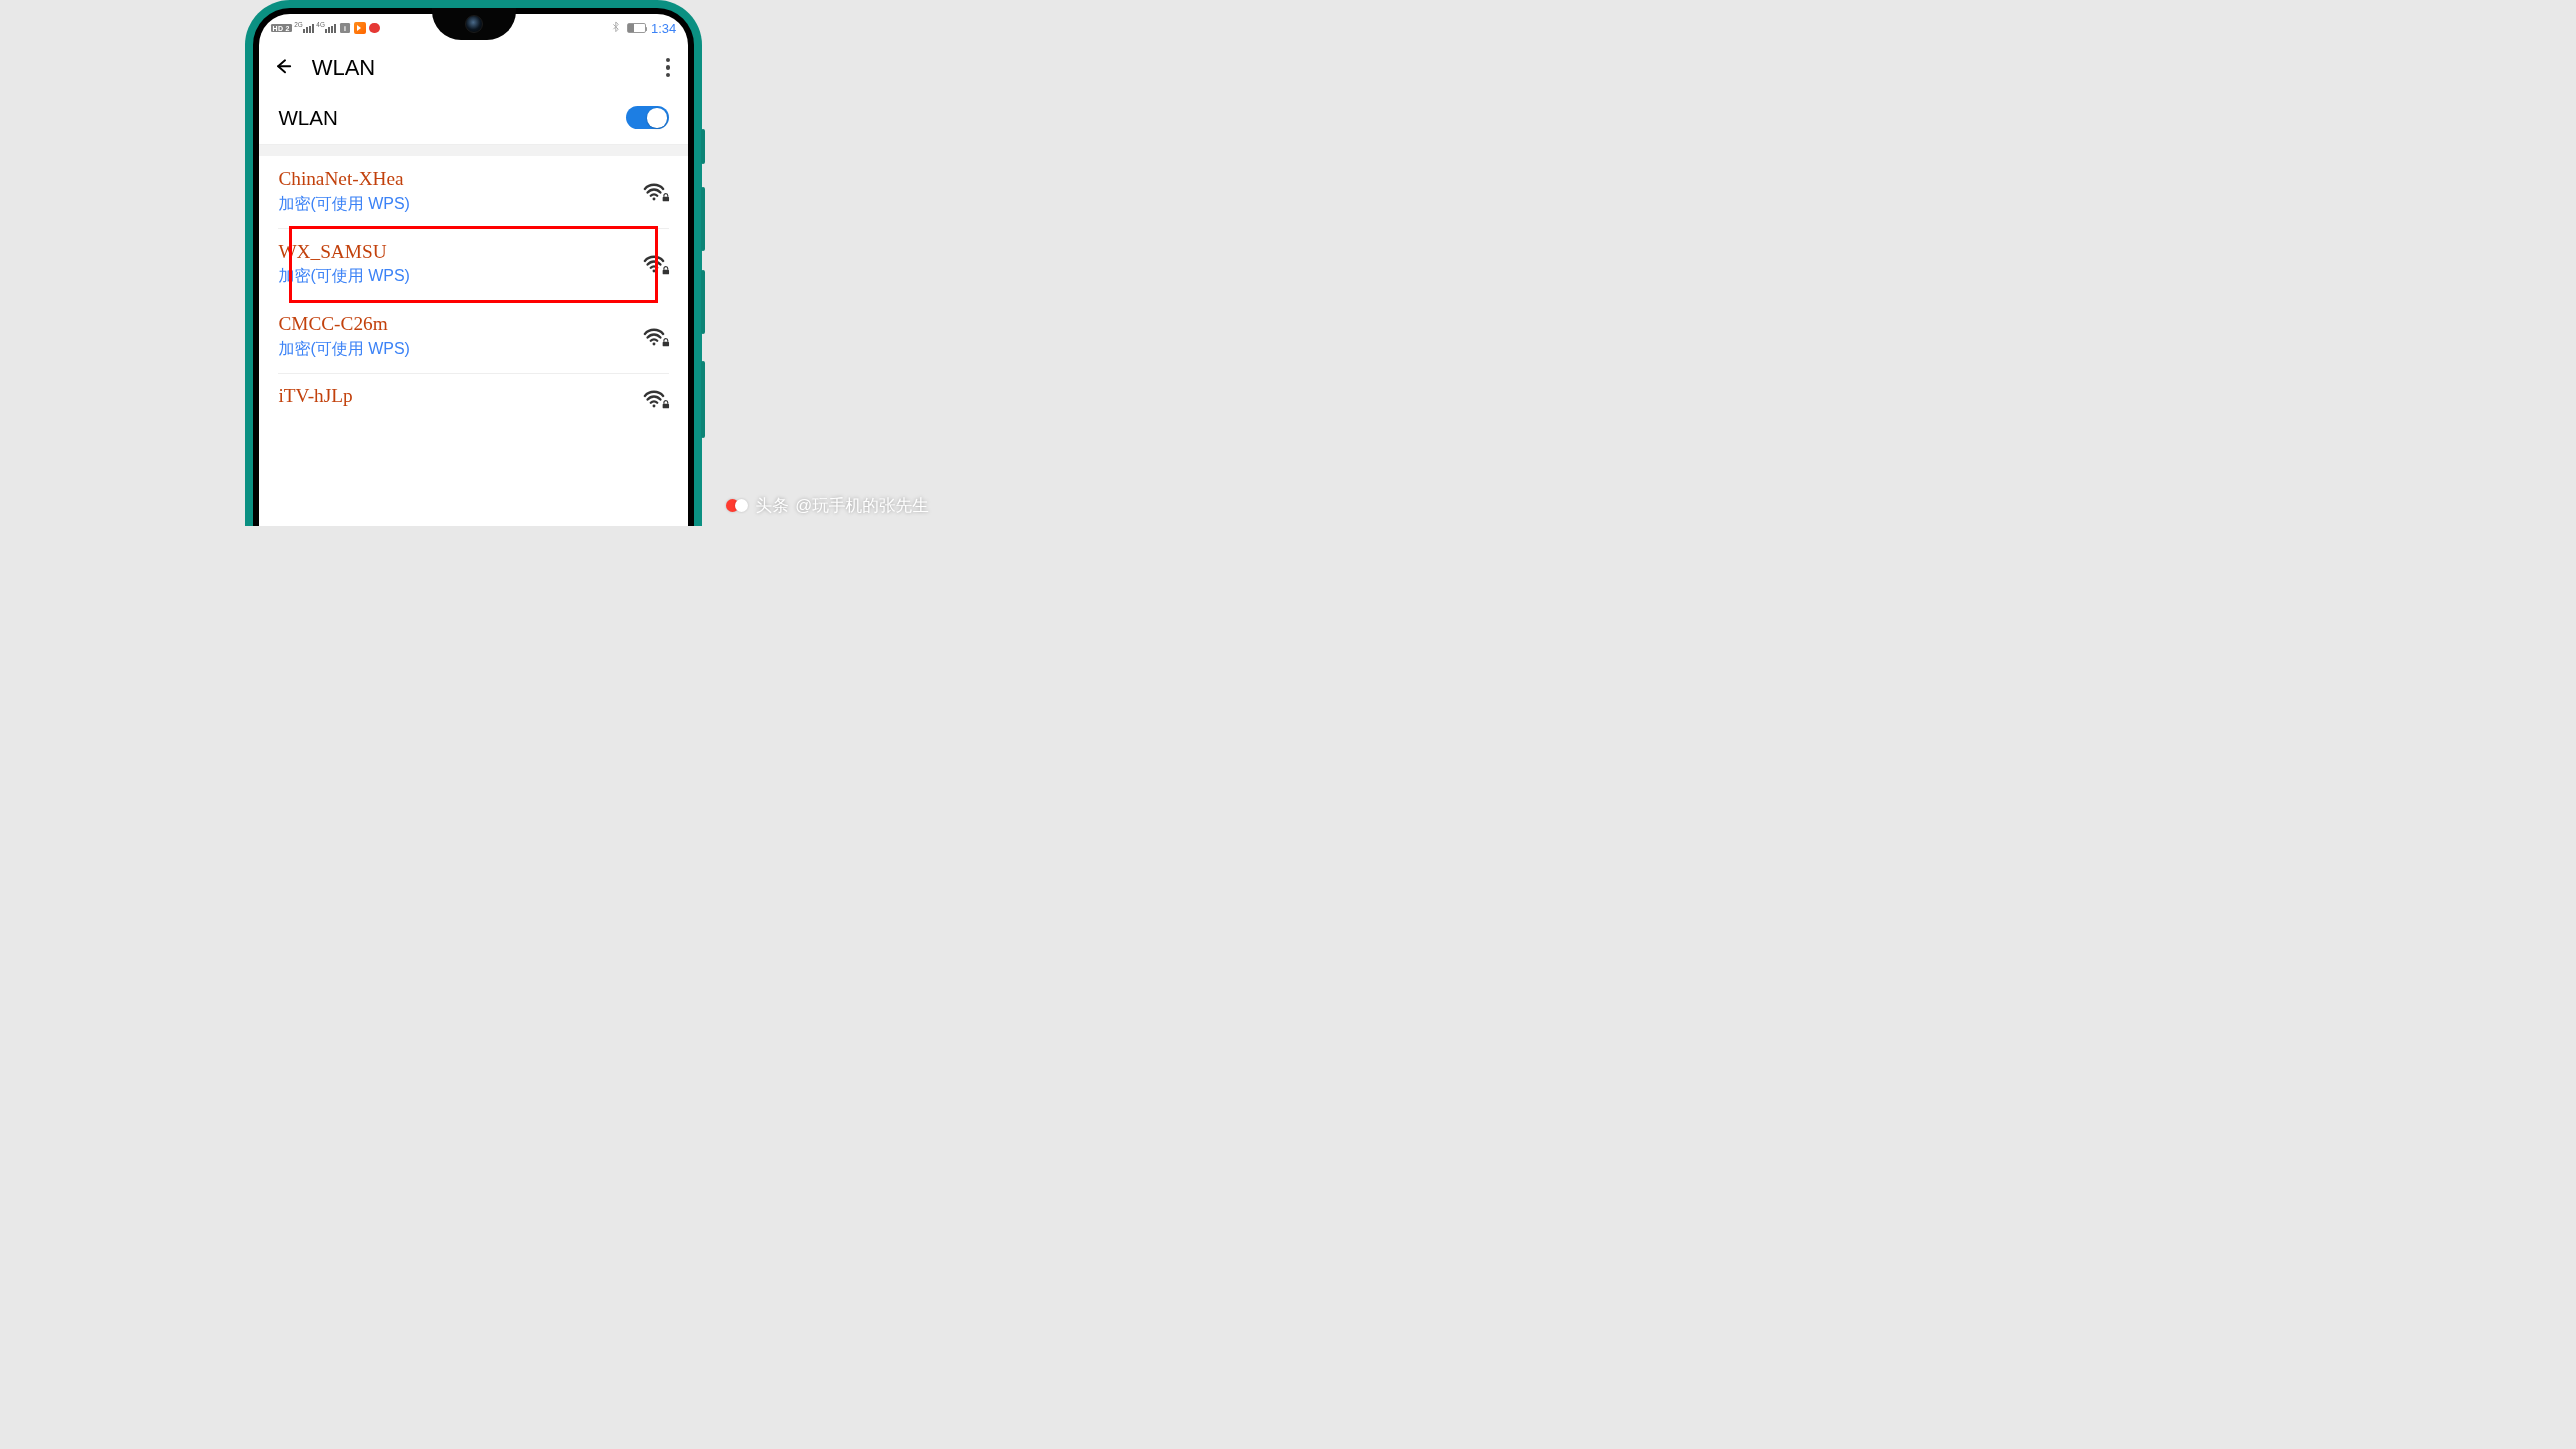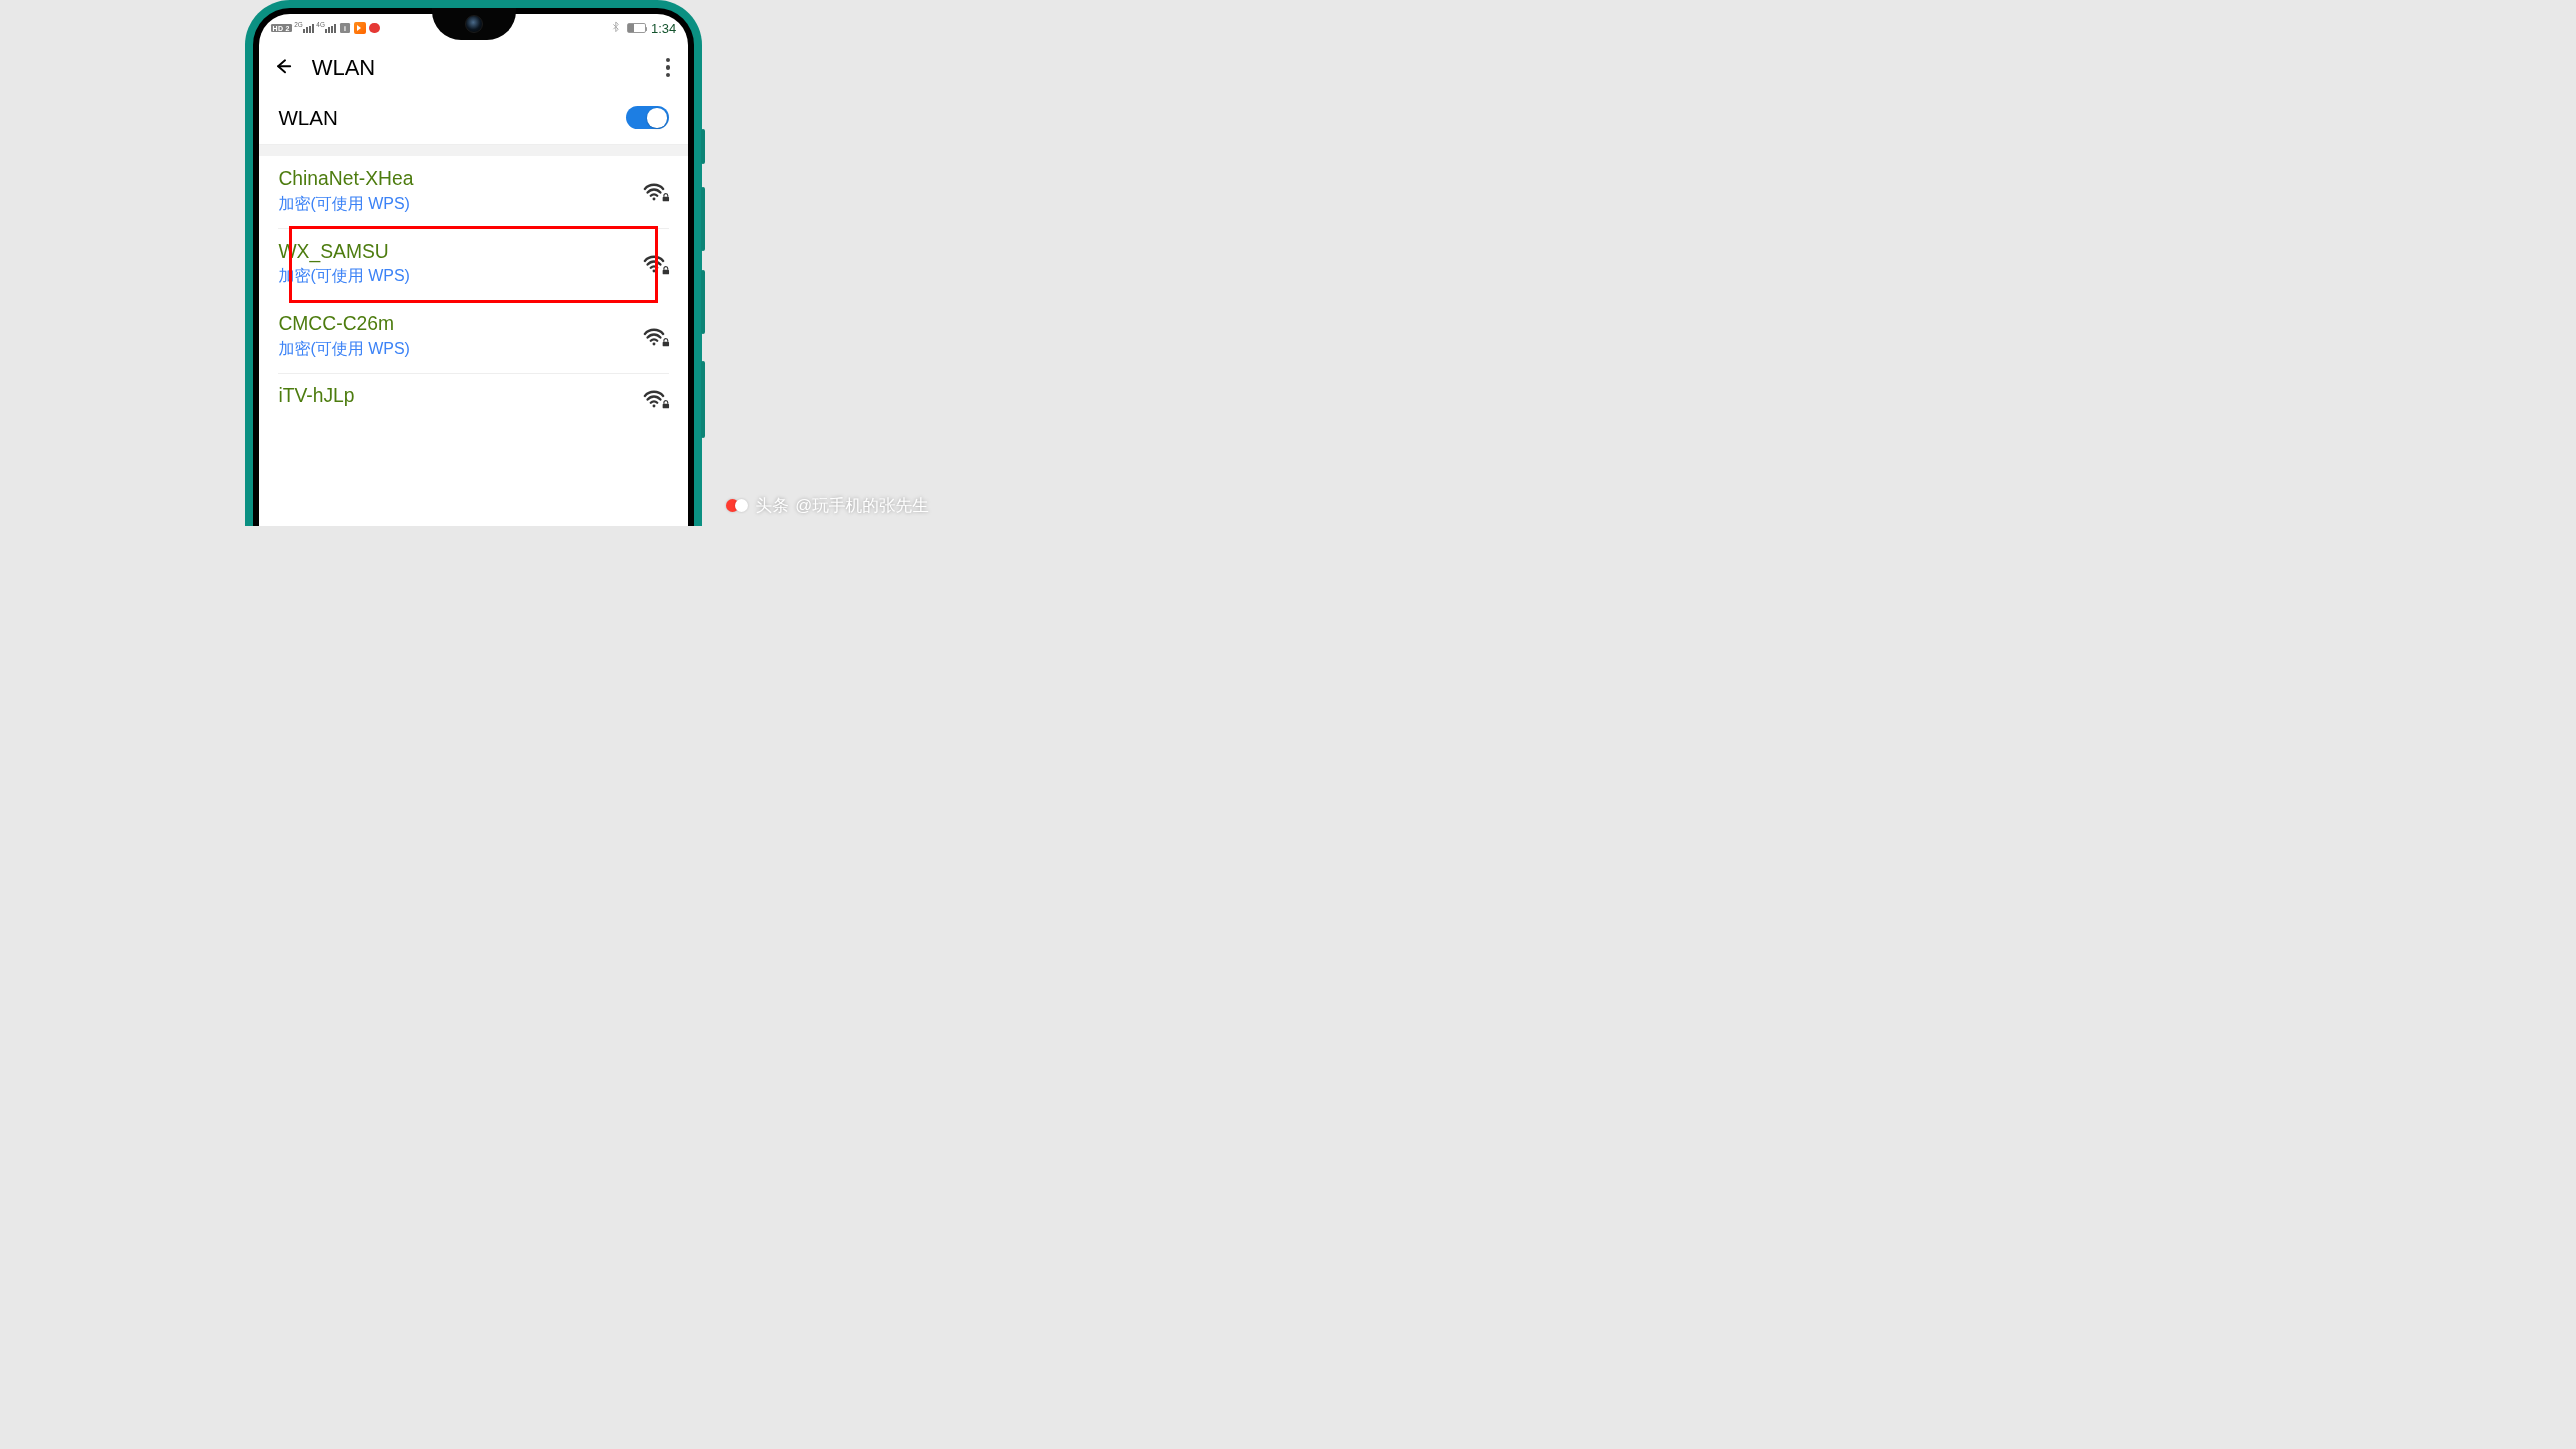--- a/index.html
+++ b/index.html
@@ -101,21 +101,21 @@
   .app-icon.orange { background: linear-gradient(135deg,#ff8c1a,#ff6600); position:relative;}
   .app-icon.orange::after{content:"";position:absolute;left:3.2px;top:2.6px;border-left:4.5px solid #fff;border-top:3.2px solid transparent;border-bottom:3.2px solid transparent;}
   .app-icon.red { background: #e53935; border-radius: 50%; width: 10.3px; height: 10.3px; }
   .bt-icon { color: #aaa; font-size: 11.6px; }
   .battery {
     width: 19.3px; height: 9.7px; border: 1px solid #999; border-radius: 1.9px;
     position: relative;
   }
   .battery::after { content:""; position:absolute; right:-2.6px; top:2.6px; width:1.3px; height:3.9px; background:#999; border-radius:0.6px;}
   .battery i { display:block; width: 40%; height: 100%; background: #888; }
-  .clock { font-size: 13px; color: #14532d; font-weight: 400; }
+  .clock { font-size: 13px; color: #3b82f6; font-weight: 400; }
 
   
   .app-header {
     display: flex; align-items: center;
     padding: 11.6px 14px 15.5px;
     gap: 18px;
   }
   .back-arrow svg { width: 20.6px; height: 20.6px; }
   .app-title { font-size: 22px; font-weight: 500; color: #000; }
   .menu-dots { margin-left: auto; display: flex; flex-direction: column; gap: 3.2px; padding: 3.9px;}
@@ -145,21 +145,21 @@
   
   .net-list { padding: 0 19.3px; }
   .net-item {
     display: flex; align-items: center;
     padding: 11.6px 0 13px;
     border-bottom: 0.6px solid #eee;
     position: relative;
   }
   .net-item:last-child { border-bottom: none; padding-bottom: 3.9px; }
   .net-text { flex: 1; }
-  .net-name { font-size: 19.3px; color: #4d7c0f; margin-bottom: 3.9px; }
+  .net-name { font-size: 19.3px; color: #c2410c; margin-bottom: 3.9px; font-family: Liberation Serif, serif; }
   .net-sub { font-size: 16px; color: #3b82f6; }
   .wifi-icon { position: relative; width: 26px; }
   .wifi-icon svg { width: 22px; height: 19.3px; display:block; }
   .wifi-lock {
     position: absolute; right: -1.3px; bottom: -1.3px;
     width: 7.7px; height: 9px;
   }
   .wifi-lock svg { width: 100%; height: 100%; }
 
   .highlight-box {

